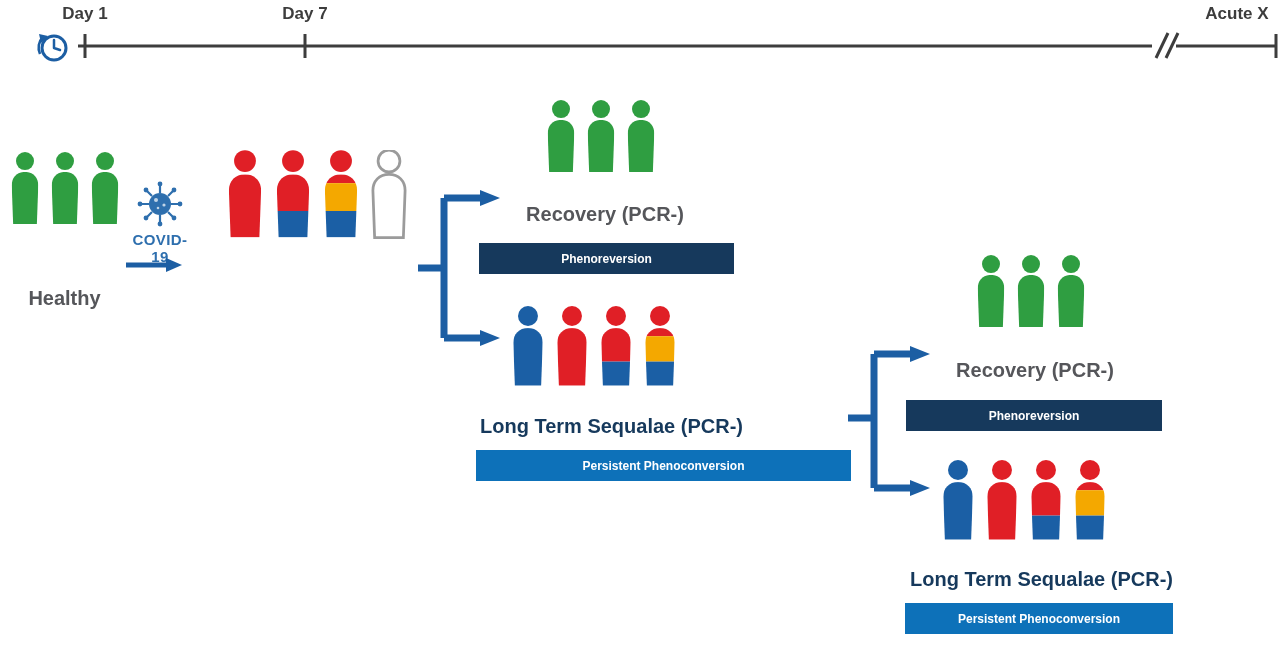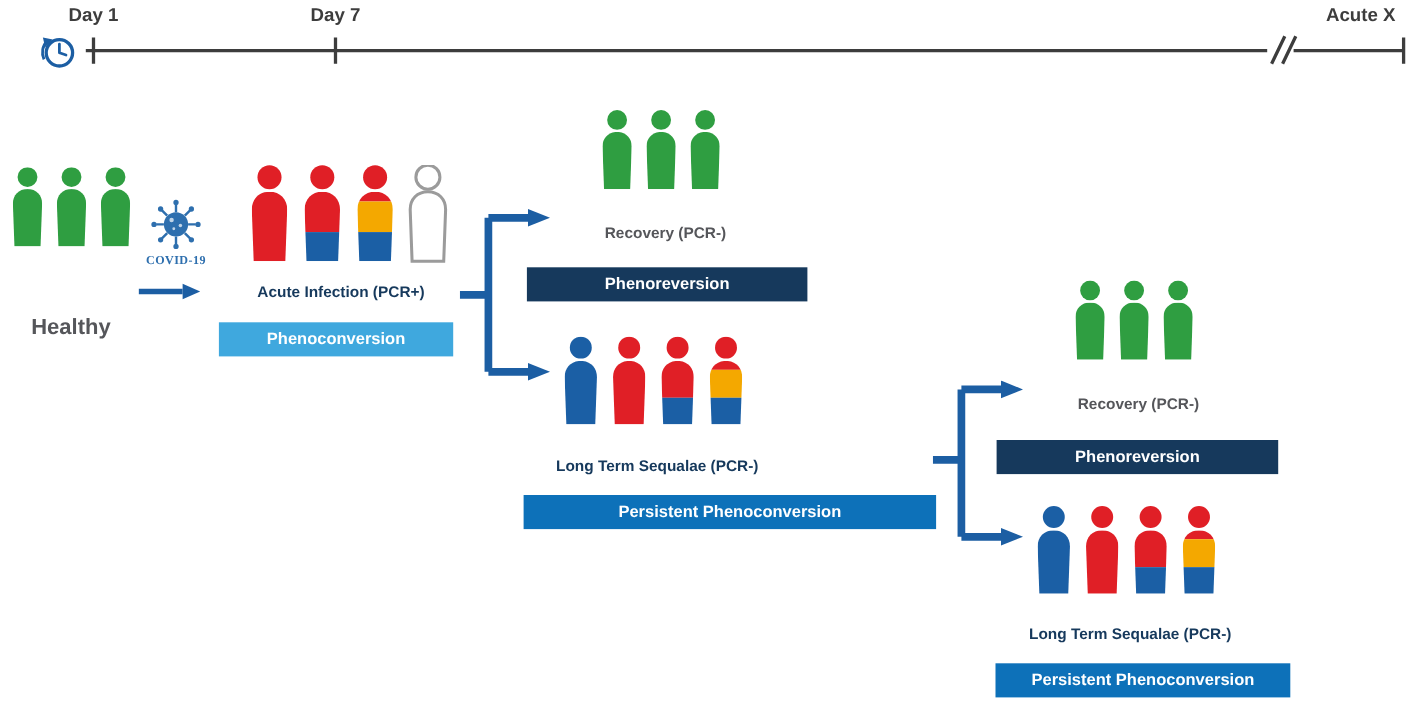--- a/index.html
+++ b/index.html
@@ -1,31 +1,31 @@
 <!DOCTYPE html>
 <html style="--green: #2f9e41; --red: #e01f26; --blue: #1b5fa5; --yellow: #f4a800; --white: #ffffff; --outline_gray: #9b9b9b; --navy: #16395c; --light_blue: #3fa8de; --medium_blue: #0d71b9; --arrow: #1c5ea3; --timeline_gray: #3d3d3d; --label_gray: #55565a; --virus_blue: #2e6fae;"><head>
 <meta charset="utf-8">
 <style>
   html,body{margin:0;padding:0;background:#fff;}
   #canvas{position:relative;width:1280px;height:656px;overflow:hidden;
           font-family:"Liberation Sans",sans-serif;background:#fff;}
   .abs{position:absolute;}
   .tl-label{font-size:17px;font-weight:700;color:var(--timeline_gray);text-align:center;}
-  .stage-label{font-size:14px;text-align:center;white-space:nowrap;}
+  .stage-label{font-size:20px;text-align:center;white-space:nowrap;}
   .stage-label.gray{color:var(--label_gray);font-weight:600;}
   .stage-label.navy{color:var(--navy);font-weight:700;}
-  .badge{position:absolute;color:#fff;font-weight:700;font-size:15px;
+  .badge{position:absolute;color:#fff;font-weight:700;font-size:12px;
          display:flex;align-items:center;justify-content:center;white-space:nowrap;}
   .badge.light{background:var(--light_blue);}
   .badge.navy-bg{background:var(--navy);}
   .badge.mid{background:var(--medium_blue);}
   .people{display:flex;align-items:flex-end;gap:2px;}
   .connector{color:var(--arrow);}
-  .covid-label{font-size:11px;font-weight:700;color:var(--virus_blue);
-               text-align:center;letter-spacing:.4px;font-family:Liberation Serif, serif;}
+  .covid-label{font-size:15px;font-weight:700;color:var(--virus_blue);
+               text-align:center;letter-spacing:.4px;}
   svg{display:block;}
 </style>
 </head>
 <body>
 
 <div id="canvas">
 
   <div class="abs tl-label" style="left:50px;top:4px;width:70px;">Day 1</div>
   <div class="abs tl-label" style="left:270px;top:4px;width:70px;text-align:center;">Day 7</div>
   <div class="abs tl-label" style="left:1197px;top:4px;width:80px;">Acute X</div>
@@ -133,22 +133,20 @@
         <defs>
           <clipPath id="pclip6">
             <path d="M20,21 C28.5,21 34,27 34,35 L32.5,76 L7.5,76 L6,35 C6,27 11.5,21 20,21 Z"></path>
           </clipPath>
         </defs>
         <circle cx="20" cy="9.5" r="9.5" fill="#ffffff" stroke="#9b9b9b" stroke-width="2.4"></circle>
         <rect x="0" y="21" width="40" height="55" fill="#ffffff" clip-path="url(#pclip6)"></rect>
         <path d="M20,21 C28.5,21 34,27 34,35 L32.5,76 L7.5,76 L6,35 C6,27 11.5,21 20,21 Z" fill="none" stroke="#9b9b9b" stroke-width="2.4"></path>
       </svg>
     </div>
-  <div class="abs stage-label navy" style="left:195px;top:257px;width:230px;">Acute Infection (PCR+)</div>
-  <div class="badge light" style="left:199px;top:293px;width:213px;height:31px;">Phenoconversion</div>
 
   <svg class="abs connector" style="left:418px;top:190px;" width="90" height="160" viewBox="0 0 90 160">
     <path d="M0,78 H26 M26,8 V148 M26,8 H64 M26,148 H64" stroke="currentColor" stroke-width="7" fill="none"></path>
     <polygon points="62,0 82,8 62,16" fill="currentColor"></polygon>
     <polygon points="62,140 82,148 62,156" fill="currentColor"></polygon>
   </svg>
 
   <div class="abs people" style="left:542px;top:100px;">
       <svg width="38" height="74" viewBox="0 0 40 78">
         <defs>

